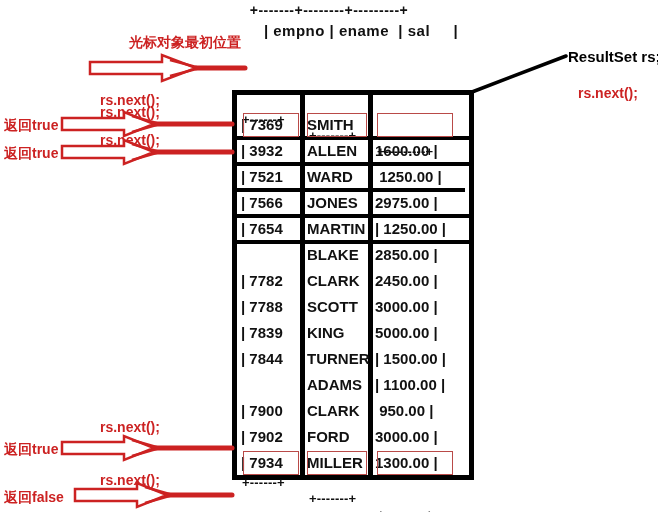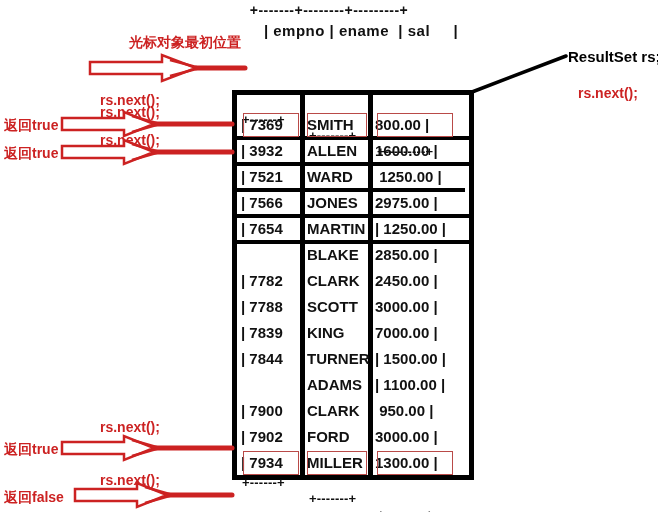--- a/index.html
+++ b/index.html
@@ -191,21 +191,20 @@
   <div class="ascii-sep-row" id="ascii-sep-top">
     <span class="ascii-seg seg-a">+------+</span>
     <span class="ascii-seg seg-b">+-------+</span>
     <span class="ascii-seg seg-c">+---------+</span>
   </div>
 
   <div id="rows-container">
       <div class="data-row">
         <span class="cell cell-empno">| 7369</span>
         <span class="cell cell-ename">SMITH</span>
-        <span class="cell cell-sal">800.00 |</span>
         <div class="hl-box" style="left: 6px; width: 56px; top: 1px; height: 24px;"></div>
         <div class="hl-box" style="left: 70px; width: 60px; top: 1px; height: 24px;"></div>
         <div class="hl-box" style="left: 140px; width: 76px; top: 1px; height: 24px;"></div>
       </div>
       <div class="data-row">
         <span class="cell cell-empno">| 3932</span>
         <span class="cell cell-ename">ALLEN</span>
         <span class="cell cell-sal">1600.00 |</span>
       </div>
       <div class="data-row">
@@ -233,21 +232,21 @@
         <span class="cell cell-sal">2450.00 |</span>
       </div>
       <div class="data-row">
         <span class="cell cell-empno">| 7788</span>
         <span class="cell cell-ename">SCOTT</span>
         <span class="cell cell-sal">3000.00 |</span>
       </div>
       <div class="data-row">
         <span class="cell cell-empno">| 7839</span>
         <span class="cell cell-ename">KING</span>
-        <span class="cell cell-sal">7000.00 |</span>
+        <span class="cell cell-sal">5000.00 |</span>
       </div>
       <div class="data-row">
         <span class="cell cell-empno">| 7844</span>
         <span class="cell cell-ename">TURNER</span>
         <span class="cell cell-sal">| 1500.00 |</span>
       </div>
       <div class="data-row">
         <span class="cell cell-ename">ADAMS</span>
         <span class="cell cell-sal">| 1100.00 |</span>
       </div>

